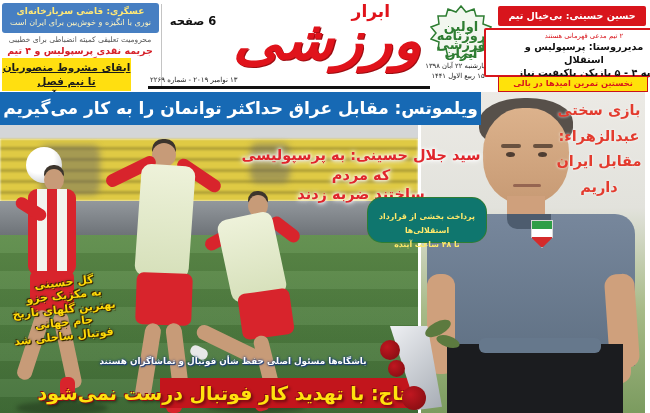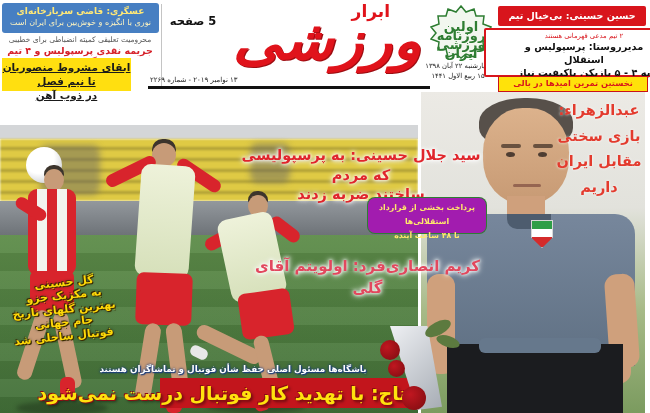--- a/index.html
+++ b/index.html
@@ -52,31 +52,31 @@
   .pants{background:#1b1c1f;}
   .skin2{background:#cfa07c;}
   .wrapCone{background:linear-gradient(135deg,#eef0f3,#a6acb4);clip-path:polygon(0% 0%,72% 0%,100% 96%,52% 100%);}
   .rose{background:radial-gradient(circle at 35% 35%,#c01720,#7c0b10);border-radius:50%;}
   .leaf{background:#5c7a3f;border-radius:50%;}
   
   .capWhiteBlue{font-size:8px;font-weight:bold;color:#fff;
     text-shadow:0 0 2px #2a6db5,0 0 4px #2a6db5,1px 1px 2px #2a6db5;z-index:6;}
   .jalal{font-size:14.5px;font-weight:900;color:#e0252c;line-height:19.5px;
     text-shadow:0 0 3px #fff,0 0 5px #fff,0 0 7px #fff;z-index:6;}
-  .greenbox{background:#a21caf;border-radius:7px;z-index:6;color:#ffe96b;font-weight:bold;
-    font-size:7.8px;line-height:14px;padding-top:3px;box-shadow:0 0 0 1px #2f7d33;}
+  .greenbox{background:#0f766e;border-radius:14px;z-index:6;color:#ffe96b;font-weight:bold;
+    font-size:7.8px;line-height:14px;padding-top:12px;box-shadow:0 0 0 1px #2f7d33;}
   .ylw{font-size:8px;font-weight:800;color:#ffd90f;
     text-shadow:0 0 2px #13315c,0 0 3px #13315c,1px 1px 1px #13315c;z-index:6;}
   .ansari{font-size:15px;font-weight:900;color:#e2485e;line-height:22px;
     text-shadow:0 0 3px #fff,0 0 5px #fff,0 0 7px #fff;z-index:6;}
   .goalTxt{font-size:11px;font-weight:900;color:#ffd908;line-height:13.4px;
     text-shadow:1px 1px 0 #3a2b00,-1px -1px 0 #3a2b00,0 0 3px #222;z-index:6;}
   .goalTxt span{display:block;transform:rotate(-6deg);}
   .capBottom{font-size:8.8px;font-weight:bold;color:#fff;
-    text-shadow:0 0 2px #1d3f7d,0 0 3px #1d3f7d,1px 1px 1px #1d3f7d;z-index:6;margin-top:8px;}
+    text-shadow:0 0 2px #1d3f7d,0 0 3px #1d3f7d,1px 1px 1px #1d3f7d;z-index:6;}
   .redboxBottom{background:#c2151c;z-index:5;}
   .tajTxt{font-size:19px;font-weight:900;color:#ffe20e;line-height:29px;z-index:6;
     text-shadow:1px 1px 0 #8a0d12,-1px -1px 0 #8a0d12,2px 2px 3px rgba(0,0,0,.45);}
   .abdul{font-size:14.5px;font-weight:900;color:#e33b2e;line-height:25.5px;
     text-shadow:0 0 3px rgba(255,255,255,.9);z-index:6;}
 </style>
 </head>
 <body>
 
 <div id="page">
@@ -89,21 +89,21 @@
     </div>
     <div class="abs grayline ctr" style="left:0;top:35px;width:160px;">محرومیت تعلیقی کمیته انضباطی برای خطیبی</div>
     <div class="abs redline ctr" style="left:0;top:45px;width:160px;">جریمه نقدی پرسپولیس و ۴ تیم لیگ برتری</div>
     <div class="abs yellowbox ctr" style="left:2px;top:58px;width:129px;height:31px;text-decoration:underline;">
       <div>ابقای مشروط منصوریان تا نیم فصل</div>
       <div>در ذوب آهن</div>
     </div>
     <div class="abs vsep" style="left:161px;top:4px;height:84px;"></div>
 
     <div class="abs pages ctr" style="left:163px;top:12px;width:60px;">
-      <div>5 صفحه</div>
+      <div>6 صفحه</div>
     </div>
 
     <div class="abs" style="left:226px;top:1px;width:202px;height:96px;">
       <div class="abs logoSmall" style="right:38px;top:0;">ابرار</div>
       <div class="abs logoBig ctr" style="left:0;right:0;top:8px;">ورزشی</div>
     </div>
     <div class="abs issueline" style="left:150px;top:76px;">۱۳ نوامبر ۲۰۱۹ - شماره ۲۲۶۹</div>
     <div class="abs blackrule" style="left:148px;top:86px;width:282px;height:3px;"></div>
 
     <div class="abs" style="left:430px;top:5px;width:62px;height:54px;">
@@ -122,20 +122,21 @@
 
     <div class="abs redbar ctr" style="left:498px;top:6px;width:148px;height:20px;">حسین حسینی: بی‌خیال تیم ملی نمی‌شوم</div>
     <div class="abs whitebox ctr" style="left:484px;top:28px;width:148px;height:45px;padding-left:24px;">
       <div class="sm">۲ تیم مدعی قهرمانی هستند</div>
       <div class="b">مدیرروستا: پرسپولیس و استقلال</div>
       <div class="b">به ۴ - ۵ بازیکن باکیفیت نیاز دارند</div>
     </div>
     <div class="abs yellowstrip ctr" style="left:498px;top:76px;width:148px;height:14px;">نخستین تمرین امیدها در بالی برگزار شد</div>
   </div>
 
+  <div class="abs banner ctr" style="left:0;top:92px;width:481px;height:33px;">ویلموتس: مقابل عراق حداکثر توانمان را به کار می‌گیریم</div>
 
   <div class="abs" id="mainphoto">
     <div class="abs wallTop" style="left:0;top:0;width:418px;height:14px;"></div>
     <div class="abs seats" style="left:0;top:14px;width:418px;height:62px;"></div>
     <div class="abs seatShade" style="left:40px;top:20px;width:60px;height:50px;"></div>
     <div class="abs seatShade" style="left:250px;top:18px;width:40px;height:40px;"></div>
     <div class="abs wallMid" style="left:0;top:76px;width:418px;height:34px;"></div>
     <div class="abs pitch" style="left:0;top:110px;width:418px;height:178px;">
       <div class="abs mow" style="left:0;top:0;width:418px;height:178px;"></div>
     </div>
@@ -216,36 +217,35 @@
     <div>ساختند ضربه زدند</div>
   </div>
 
   <div class="abs greenbox ctr" style="left:368px;top:198px;width:118px;height:32px;">
     <div>پرداخت بخشی از قرارداد استقلالی‌ها</div>
     <div>تا ۴۸ ساعت آینده</div>
   </div>
 
 
   <div class="abs ansari ctr" style="left:250px;top:255px;width:235px;">
-    <div>کریم انصاری‌فرد: اولویتم آقای گلی</div>
   </div>
 
   <div class="abs goalTxt ctr" style="left:6px;top:276px;width:116px;">
     <span>گل حسینی</span>
     <span>به مکزیک جزو</span>
     <span>بهترین گلهای تاریخ</span>
     <span>جام جهانی</span>
     <span>فوتبال ساحلی شد</span>
   </div>
 
   <div class="abs capBottom ctr" style="left:68px;top:356px;width:330px;">باشگاه‌ها مسئول اصلی حفظ شأن فوتبال و تماشاگران هستند</div>
 
   <div class="abs redboxBottom" style="left:160px;top:378px;width:258px;height:30px;"></div>
   <div class="abs tajTxt ctr" style="left:24px;top:379px;width:396px;">تاج: با تهدید کار فوتبال درست نمی‌شود</div>
 
   <div class="abs abdul ctr" style="left:551px;top:98px;width:96px;">
+    <div>بازی سختی</div>
     <div>عبدالزهراء:</div>
-    <div>بازی سختی</div>
     <div>مقابل ایران</div>
     <div>داریم</div>
   </div>
 
 </div>
 
 </body></html>

